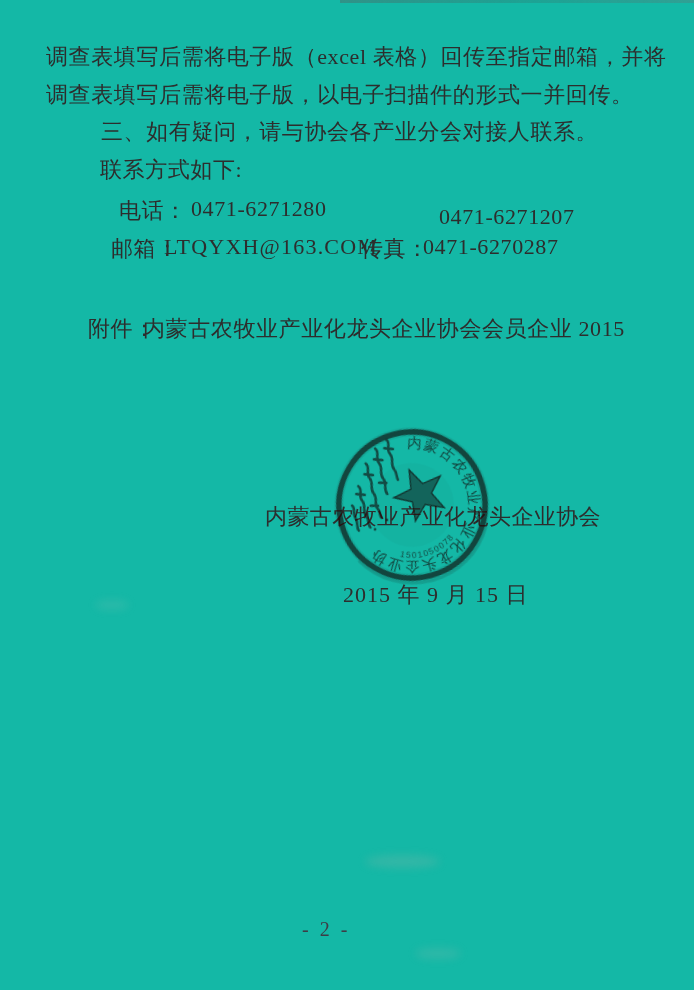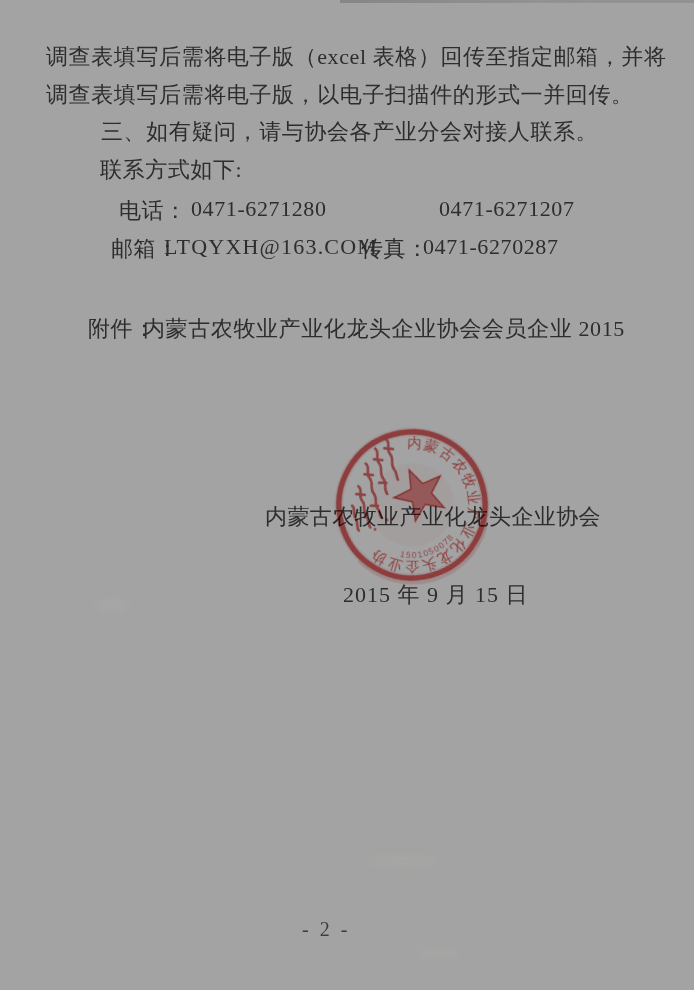--- a/index.html
+++ b/index.html
@@ -1,41 +1,41 @@
 <!DOCTYPE html>
 <html><head>
 <meta charset="utf-8">
 <style>
   * { margin:0; padding:0; box-sizing:border-box; }
   html, body { background:#ffffff; }
   .page {
     position:relative;
     width:694px; height:990px;
-    background:#a3a3a3;
+    background:#14b8a6;
     overflow:hidden;
     font-family:"Liberation Serif","DejaVu Serif",serif;
     color:#2d2d2d;
   }
   .line {
     position:absolute;
     white-space:nowrap;
     font-size:22px;
     letter-spacing:0.6px;
     color:#2d2d2d;
     height:28px;
   }
   .seg { position:absolute; top:0; white-space:nowrap; }
   .l1 { left:46px;  top:42px; }
   .l2 { left:46px;  top:80px; }
   .l3 { left:101px; top:117px; }
   .l4 { left:100px; top:155px; }
   .l5 { left:119px; top:196px; width:560px; }
   .l6 { left:103px; top:234px; width:560px; }
   .seg-num1 { left:72px; }
-  .seg-num2 { left:320px; }
+  .seg-num2 { left:320px;margin-top:8px; }
   .seg-email { left:61px; letter-spacing:1.2px; }
   .seg-fax-label { left:258px; }
   .seg-fax-num { left:320px; }
   .attach1 { left:88px; top:314px; width:560px; }
   .attach-text { left:55px; }
   .attach2 { left:143px; top:352px; }
   .sig  { left:265px; top:502px; letter-spacing:0.4px; }
   .date { left:343px; top:544px; letter-spacing:1px;margin-top:36px; }
   .pagenum {
     position:absolute; left:302px; top:918px;

